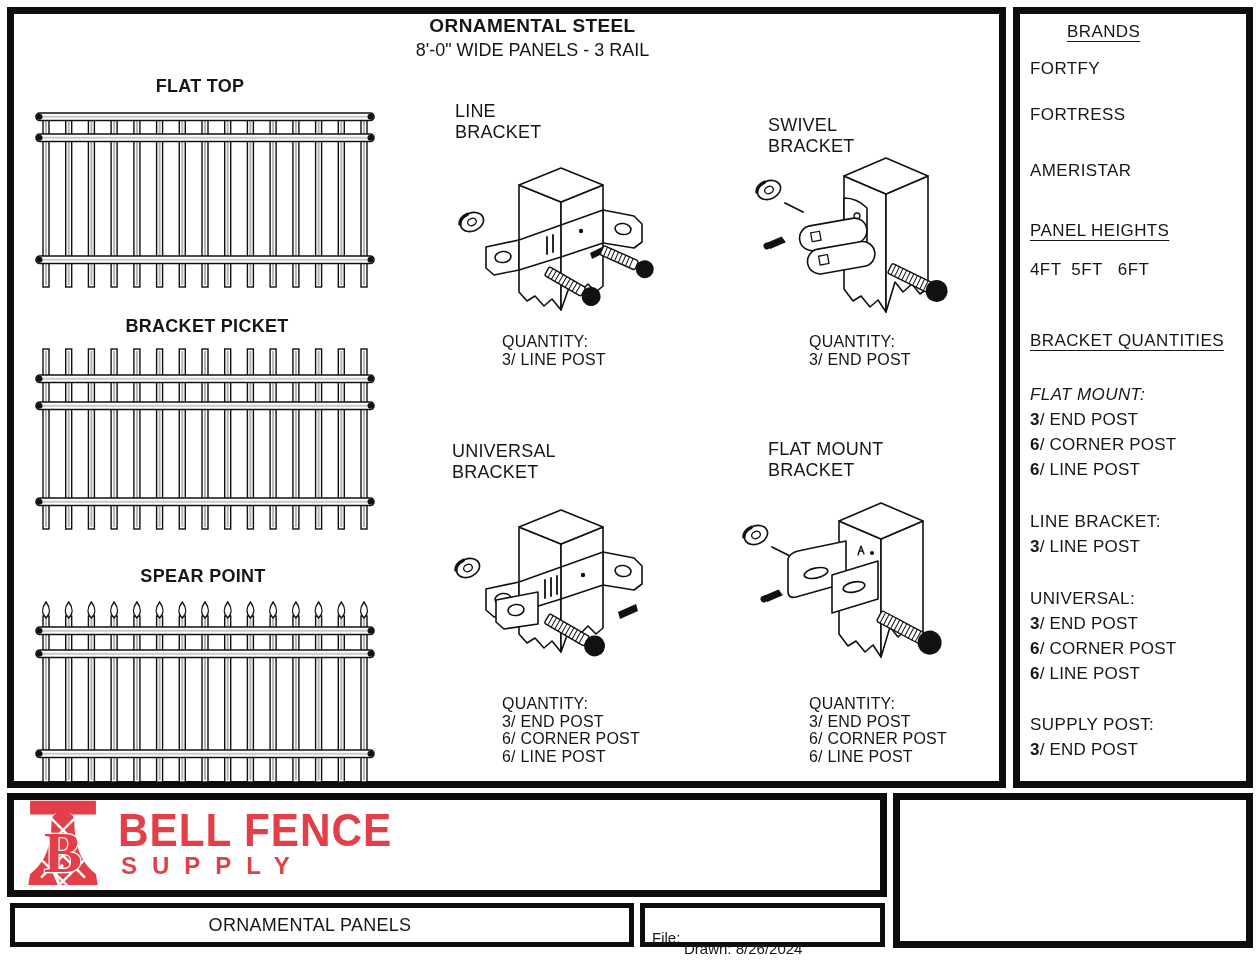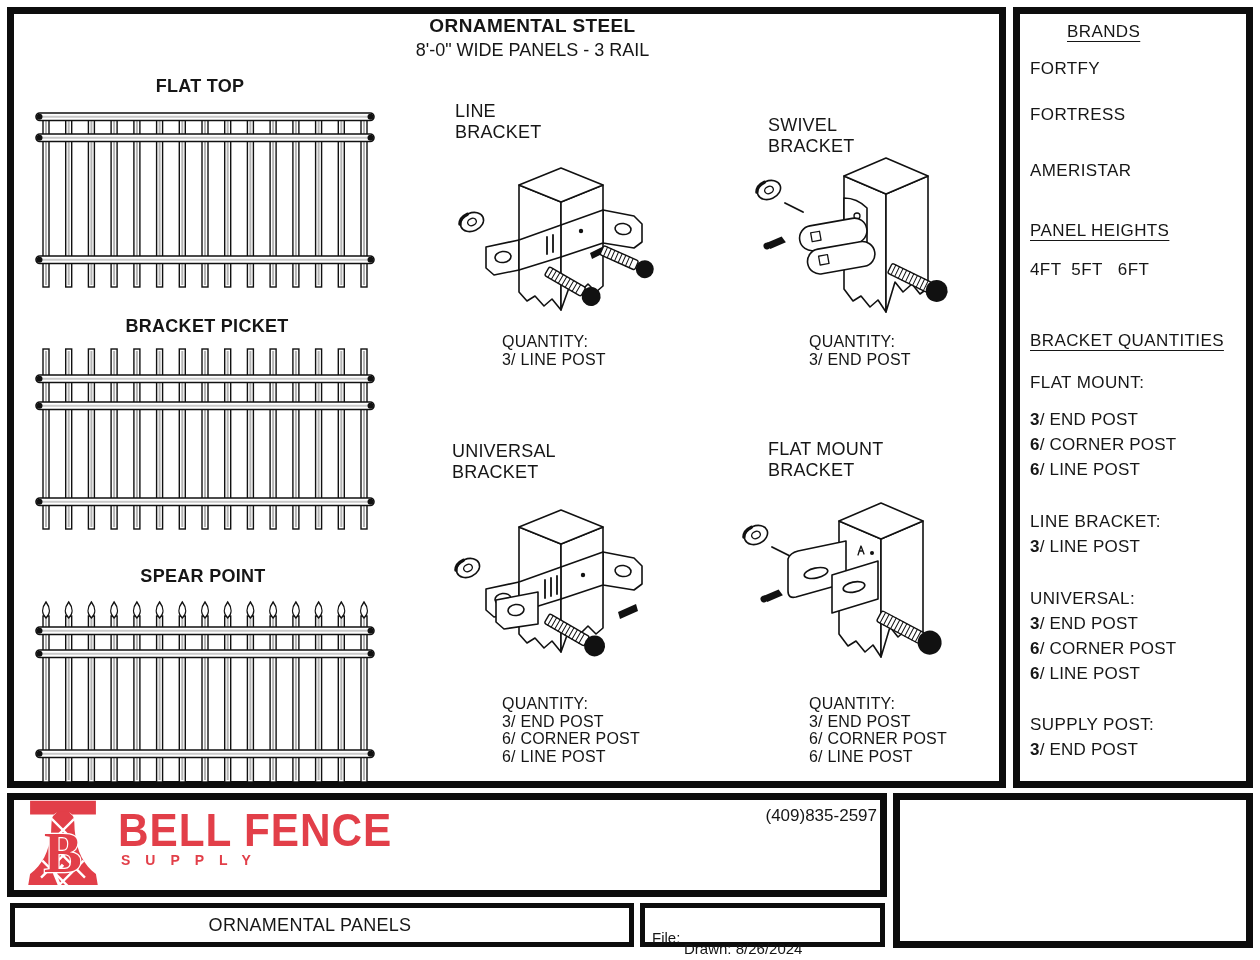--- a/index.html
+++ b/index.html
@@ -15,21 +15,21 @@
   .doc-title .l2{font-size:18px;margin-top:3px;}
   .panel-label{position:absolute;width:300px;text-align:center;font-weight:bold;font-size:18px;letter-spacing:.3px;}
   .bk-title{position:absolute;width:200px;font-weight:normal;font-size:18px;line-height:21px;letter-spacing:.2px;}
   .cap{position:absolute;font-size:16px;line-height:17.5px;letter-spacing:.2px;}
   .sb-h{position:absolute;left:1030px;font-size:17px;letter-spacing:.4px;text-decoration:underline;text-underline-offset:4px;}
   .sb-t{position:absolute;left:1030px;font-size:17px;letter-spacing:.4px;white-space:pre;}
   .sb-row{position:absolute;left:1030px;font-size:17px;letter-spacing:.2px;}
   .sb-row b{font-weight:bold;}
   .addr{position:absolute;left:560px;top:805px;width:317px;text-align:right;font-size:17px;line-height:22px;}
   .logo-name{position:absolute;left:118px;top:803px;font-weight:bold;font-size:46px;letter-spacing:1px;transform:scaleX(.92);transform-origin:left;}
-  .logo-sub{position:absolute;left:121px;top:852px;font-weight:bold;font-size:14px;letter-spacing:15px;}
+  .logo-sub{position:absolute;left:121px;top:852px;font-weight:bold;font-size:24px;letter-spacing:15px;}
   .draw-title{position:absolute;left:10px;top:915px;width:600px;text-align:center;font-size:18px;letter-spacing:.3px;}
   .drawn-line{position:absolute;left:652px;font-size:15px;}
   svg{display:block;}
 </style>
 </head>
 <body>
 
 <div class="box" style="left:7px;top:7px;width:999px;height:781px;"></div>
 <div class="box" style="left:1013px;top:7px;width:240px;height:781px;"></div>
 <div class="box" style="left:7px;top:793px;width:880px;height:104px;"></div>
@@ -379,21 +379,21 @@
 <div class="sb-h" style="top:22px;margin-left:37px;">BRANDS</div>
 <div class="sb-t" style="top:59px;">FORTFY</div>
 <div class="sb-t" style="top:105px;">FORTRESS</div>
 <div class="sb-t" style="top:161px;text-align:center;">AMERISTAR</div>
 
 <div class="sb-h" style="top:221px;">PANEL HEIGHTS</div>
 <div class="sb-t" style="top:260px;">4FT  5FT   6FT</div>
 
 <div class="sb-h" style="top:331px;">BRACKET QUANTITIES</div>
 
-<div class="sb-t" style="top:373px;">FLAT MOUNT:</div>
+<div class="sb-t" style="top:385px;font-style:italic;">FLAT MOUNT:</div>
 <div class="sb-row" style="top:410px;"><b>3</b><span>/ END POST</span></div>
 <div class="sb-row" style="top:435px;"><b>6</b><span>/ CORNER POST</span></div>
 <div class="sb-row" style="top:460px;"><b>6</b><span>/ LINE POST</span></div>
 
 <div class="sb-t" style="top:512px;">LINE BRACKET:</div>
 <div class="sb-row" style="top:537px;"><b>3</b><span>/ LINE POST</span></div>
 
 <div class="sb-t" style="top:589px;">UNIVERSAL:</div>
 <div class="sb-row" style="top:614px;"><b>3</b><span>/ END POST</span></div>
 <div class="sb-row" style="top:639px;"><b>6</b><span>/ CORNER POST</span></div>
@@ -418,21 +418,20 @@
     <path d="M110,30 l-70,70 M96,16 l-70,70 M82,2 l-70,70 M68,-12 l-70,70"></path>
     <path d="M46,94 L41,82 L50,72" stroke-width="3.4"></path>
   </g>
   <text x="50" y="80" text-anchor="middle" font-size="62" font-weight="bold" font-family="Liberation Serif, serif" fill="#e23f49" stroke="#fff" stroke-width="2.6" paint-order="stroke">B</text>
 </svg>
 </div>
 <div class="logo-name" style="color:#e23f49;">BELL FENCE</div>
 <div class="logo-sub" style="color:#e23f49;">SUPPLY</div>
 
 <div class="addr">
-  <div>(409)835-2597</div>
 </div>
 
 <div class="draw-title">ORNAMENTAL PANELS</div>
 
 <div class="drawn-line" style="top:940px;margin-left:32px;">
   <span>Drawn:</span>
   <span>8/26/2024</span>
 </div>
 <div class="drawn-line" style="top:929px;">File:</div>
 

